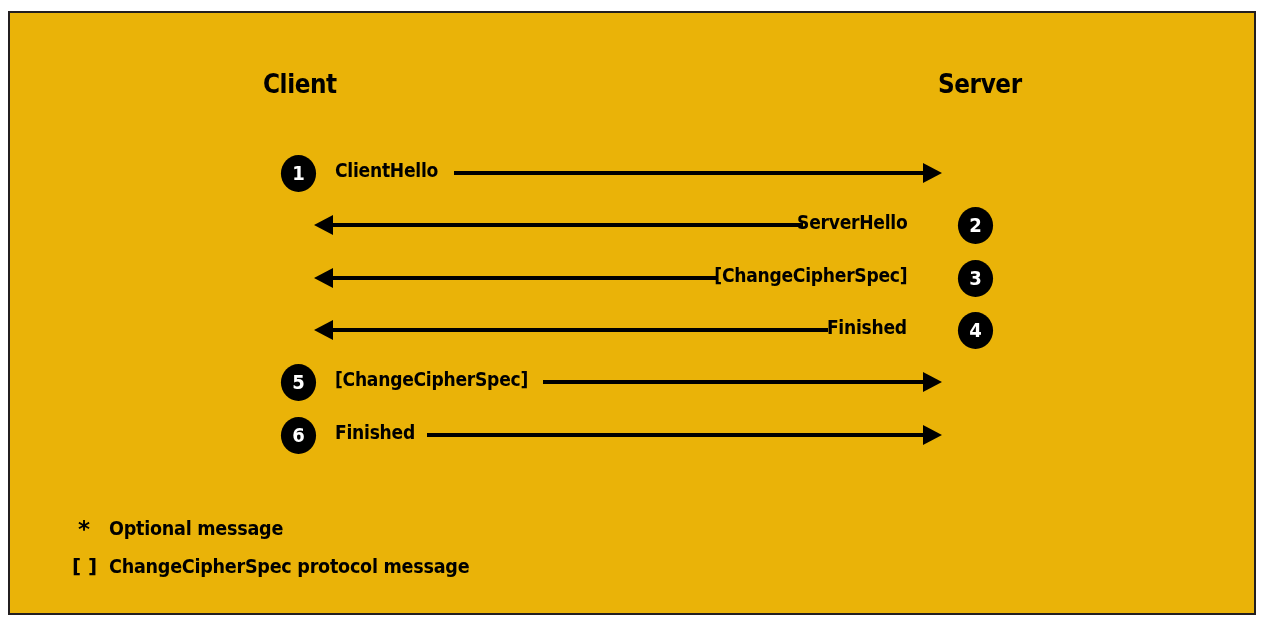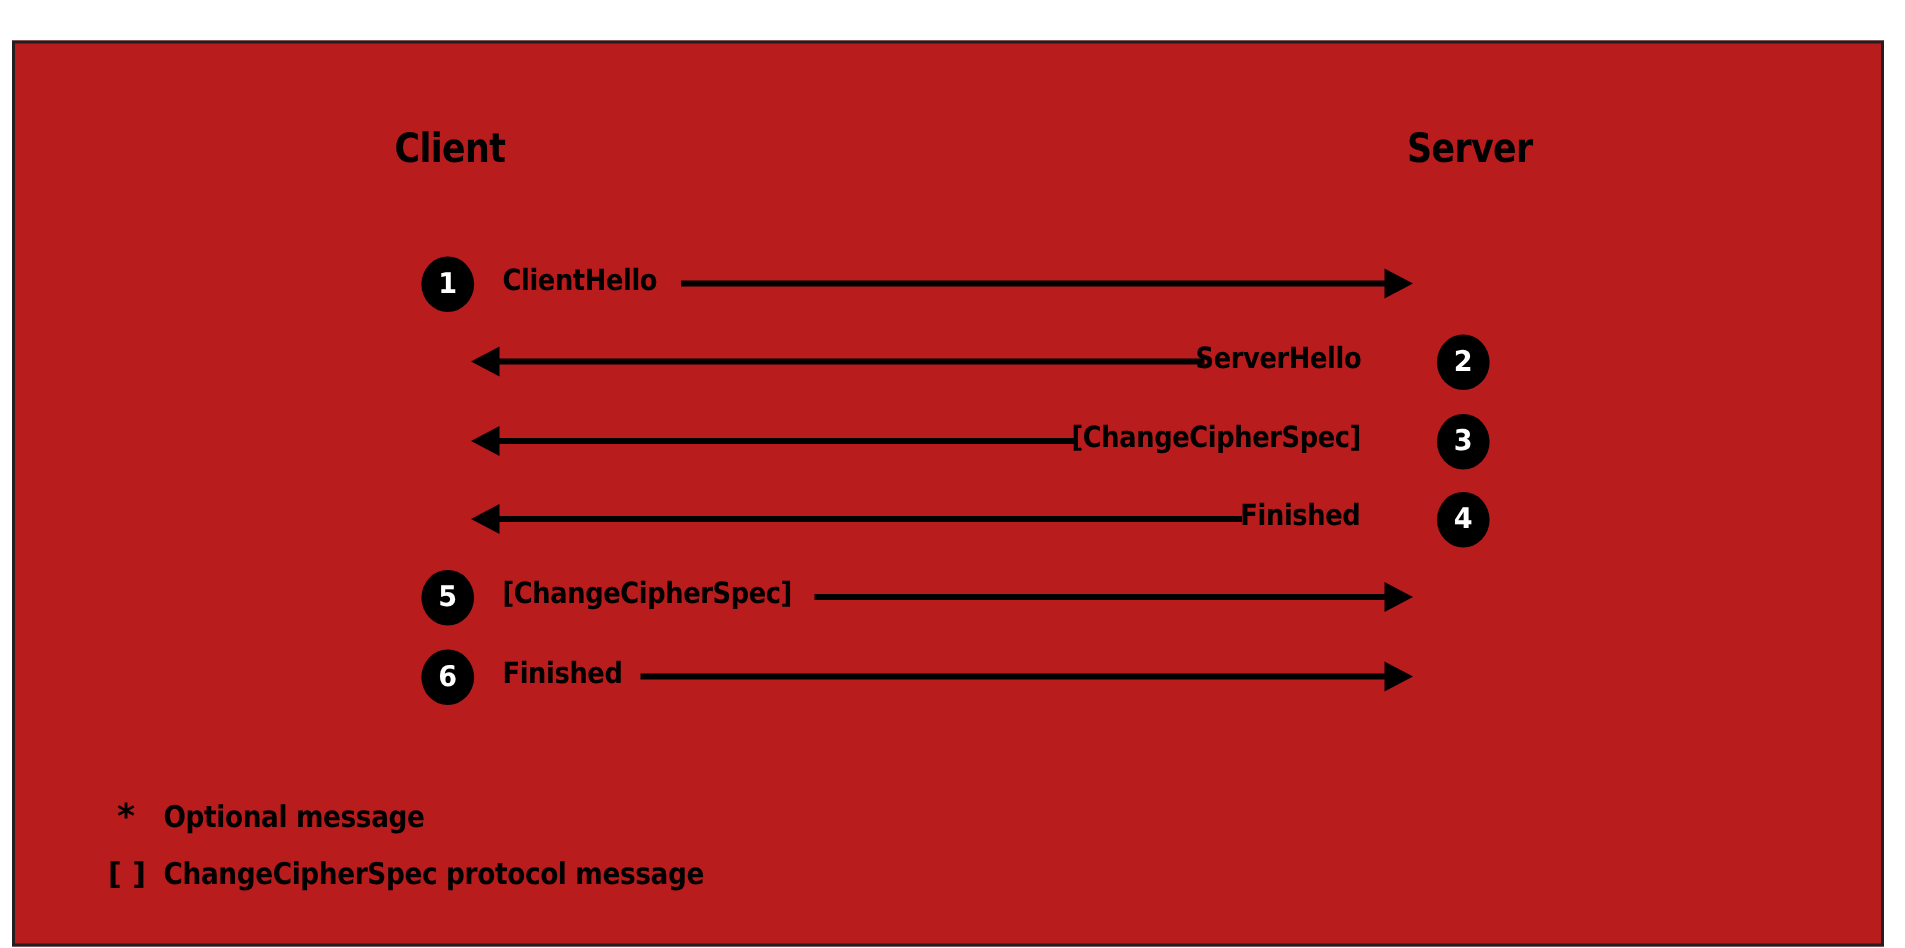--- a/index.html
+++ b/index.html
@@ -16,22 +16,21 @@
 
   
   #diagram-frame {
     position: absolute;
     left: 8px;
     top: 11px;
     width: 1248px;
     height: 604px;
     border: 2px solid #231f20;
     box-sizing: border-box;
-    background: #b91c1c;
-    margin-top: 16px;
+    background: #eab308;
   }
 
   
   .column-heading {
     position: absolute;
     font-family: "DejaVu Sans", sans-serif;
     font-weight: bold;
     font-size: 27px;
     letter-spacing: -0.5px;
     color: #000000;

